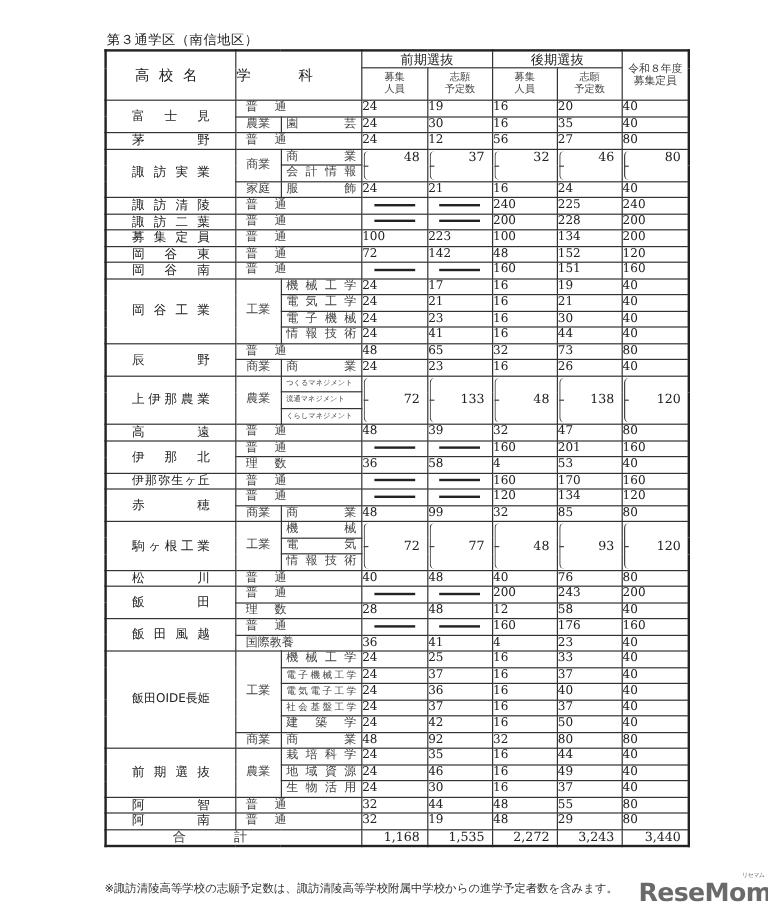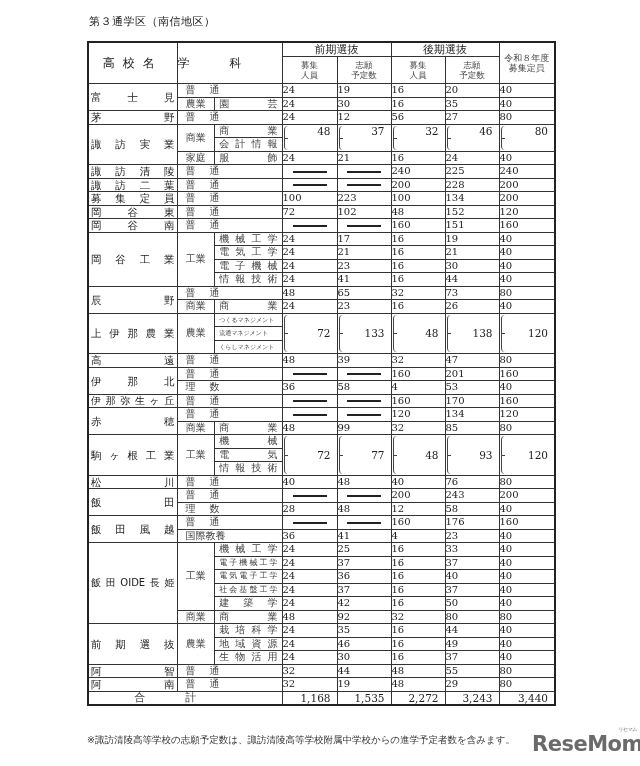--- a/index.html
+++ b/index.html
@@ -1,24 +1,24 @@
 <!DOCTYPE html>
 <html><head>
 <meta charset="utf-8">
 <style>
   html,body{margin:0;padding:0;background:#fff;}
   body{width:640px;height:766px;position:relative;overflow:hidden;font-family:"DejaVu Serif","Liberation Serif",serif;color:#222;}
-  .caption{position:absolute;left:89px;top:14px;font-size:11px;letter-spacing:0.5px;font-family:"DejaVu Sans","Liberation Sans",sans-serif;}
+  .caption{position:absolute;left:89px;top:26px;font-size:11px;letter-spacing:0.5px;font-family:"DejaVu Sans","Liberation Sans",sans-serif;}
   table.main{position:absolute;left:87px;top:41px;border-collapse:collapse;border:2px solid #222;font-size:10px;table-layout:fixed;}
   table.main td, table.main th{border:1px solid #333;padding:0;height:12.5px;line-height:12px;white-space:nowrap;overflow:hidden;font-weight:normal;}
   th{font-family:"DejaVu Sans","Liberation Sans",sans-serif;}
   .hdr-top{height:13px !important;font-size:11px;}
   .hdr-sub{height:26px !important;font-size:8.5px;line-height:10px !important;color:#444;}
   .hdr-main{font-size:12px;letter-spacing:8px;margin-left:48px;}
-  .name{text-align:justify;text-align-last:justify;padding:0 2px !important;font-family:"DejaVu Sans","Liberation Sans",sans-serif;font-size:10.5px;}
+  .name{text-align:justify;text-align-last:justify;padding:0 21px !important;font-family:"DejaVu Sans","Liberation Sans",sans-serif;font-size:10.5px;}
   .dept{text-align:left;padding-left:8px !important;letter-spacing:14px;font-family:"DejaVu Sans","Liberation Sans",sans-serif;font-size:10px;color:#444;}
   .cat{text-align:center;font-family:"DejaVu Sans","Liberation Sans",sans-serif;font-size:10px;color:#444;}
   .sub{text-align:justify;text-align-last:justify;padding:0 4px !important;font-family:Liberation Sans, sans-serif;font-size:10px;color:#444;}
   .sub.small{font-size:6px;text-align-last:auto;letter-spacing:0;}
   .num{text-align:right;padding-right:6px !important;font-size:10.5px;}
   .dash{text-align:center;}
   .dash span{display:inline-block;width:34px;border-top:2px solid #222;vertical-align:middle;}
   .merged{position:relative;vertical-align:top;}
   .merged .brace{position:absolute;left:1px;top:1px;bottom:1px;width:5px;border-left:1px solid #444;border-radius:4px 0 0 4px;}
   .merged .brace:after{content:"";position:absolute;left:-1px;top:50%;width:4px;border-top:1px solid #444;}
@@ -139,21 +139,21 @@
         <td><span>100</span></td>
         <td><span>223</span></td>
         <td><span>100</span></td>
         <td><span>134</span></td>
         <td><span>200</span></td>
       </tr>
       <tr class="thick-top">
         <td class="name" rowspan="1">岡谷東</td>
         <td colspan="2" class="dept">普通</td>
         <td><span>72</span></td>
-        <td><span>102</span></td>
+        <td><span>142</span></td>
         <td><span>48</span></td>
         <td><span>152</span></td>
         <td><span>120</span></td>
       </tr>
       <tr class="thick-top">
         <td class="name" rowspan="1">岡谷南</td>
         <td colspan="2" class="dept">普通</td>
         <td class="dash"><span></span></td>
         <td class="dash"><span></span></td>
         <td><span>160</span></td>

